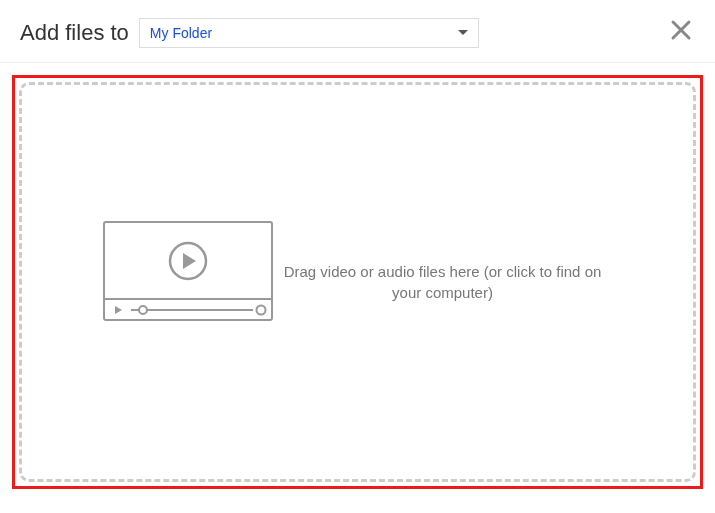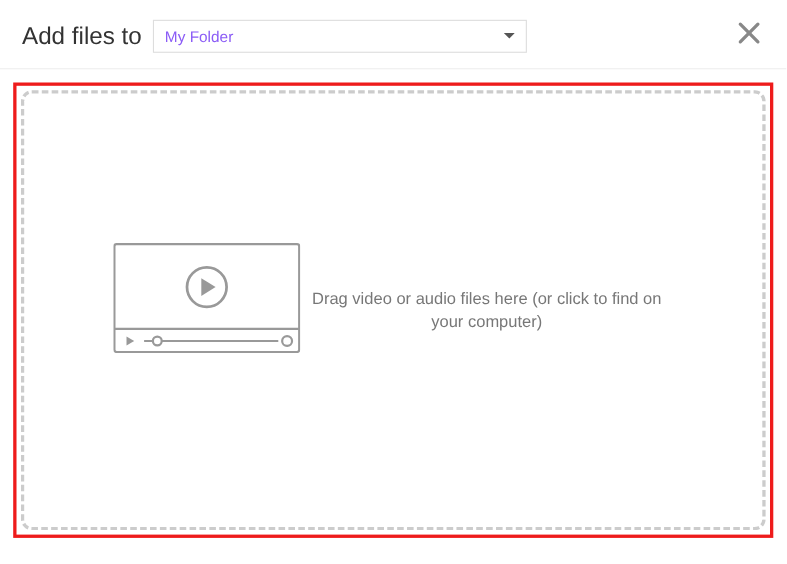--- a/index.html
+++ b/index.html
@@ -33,21 +33,21 @@
       justify-content: space-between;
       width: 340px;
       height: 30px;
       border: 1px solid #dddddd;
       background: #ffffff;
       padding: 0 10px;
       cursor: pointer;
     }
     .folder-select-text {
       font-size: 14px;
-      color: #8b5cf6;
+      color: #1d4ed8;
     }
     .folder-select-chevron svg {
       display: block;
     }
     .close-button {
       position: absolute;
       right: 20px;
       top: 18px;
       cursor: pointer;
       width: 28px;

